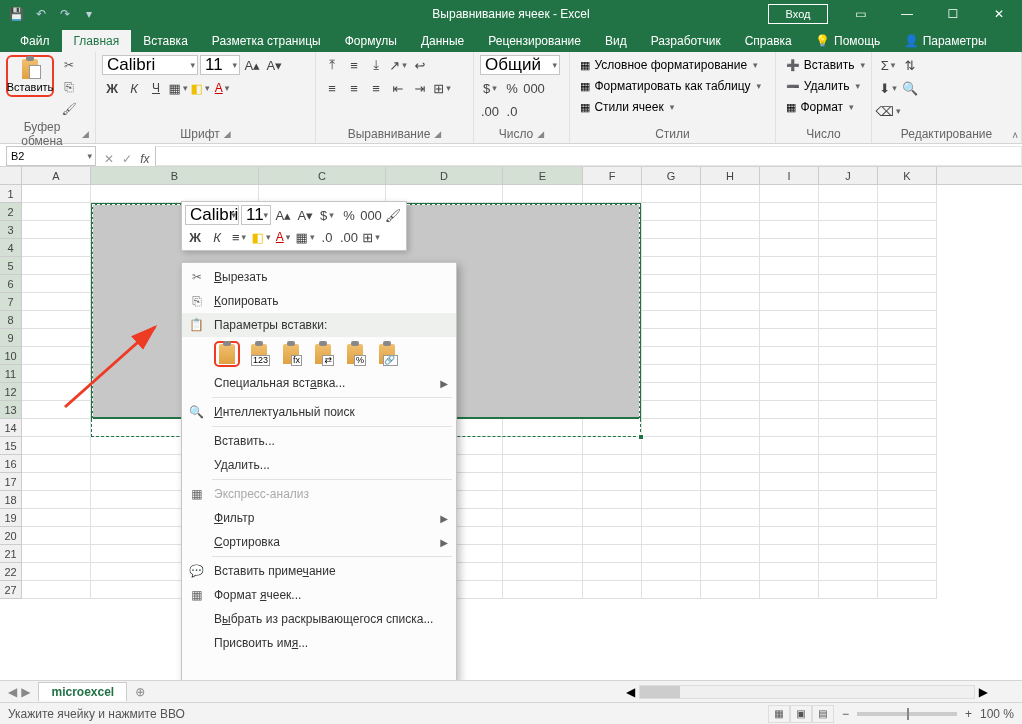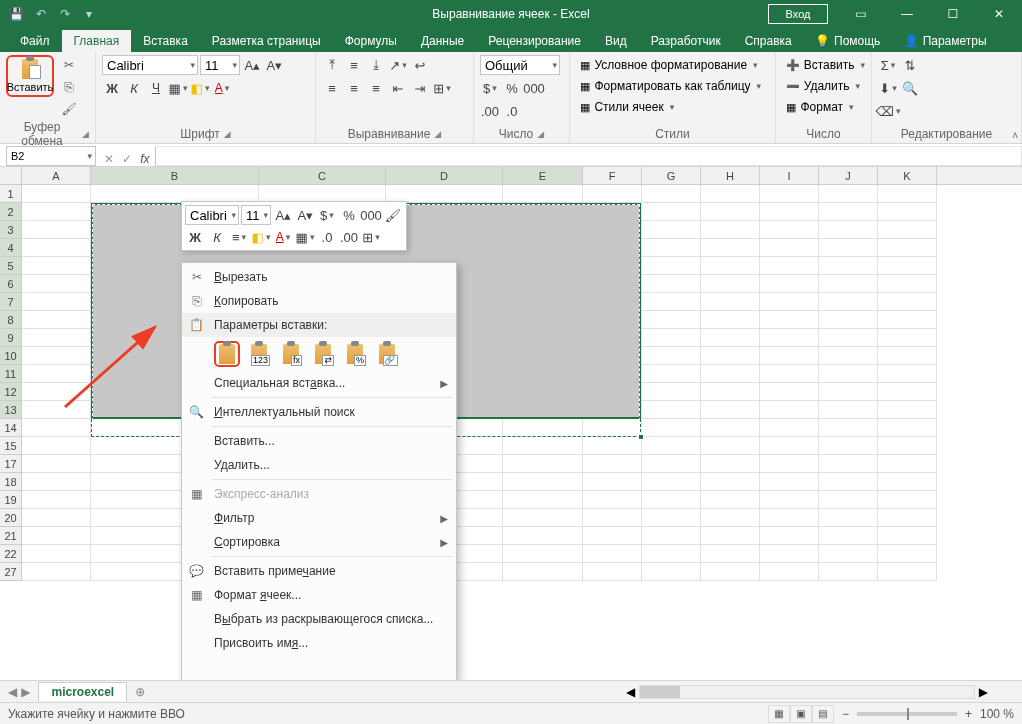--- a/index.html
+++ b/index.html
@@ -17,21 +17,21 @@
 .tab.active{background:#f3f3f3;color:#217346}
 .ribbon{height:92px;background:#f3f3f3;border-bottom:1px solid #d4d4d4;display:flex;position:relative}
 .ribbon-group{border-right:1px solid #e1e1e1;padding:3px 6px 2px;display:flex;flex-direction:column;position:relative}
 .ribbon-group-label{font-size:10px;color:#666;text-align:center;height:14px;display:flex;align-items:center;justify-content:center;gap:4px}
 .ribbon-body{flex:1;display:flex;align-items:flex-start;gap:4px}
 .big-btn{display:flex;flex-direction:column;align-items:center;width:48px;padding:2px;gap:2px}
 .paste-highlight{border:2px solid #ed3b24;border-radius:6px}
 .small-stack{display:flex;flex-direction:column;gap:2px}
 .sbtn{width:22px;height:20px;display:flex;align-items:center;justify-content:center;color:#555}
 .ribbon-row{display:flex;gap:2px;align-items:center}
-.combo{height:20px;border:1px solid #c5c5c5;background:#fff;padding:0 14px 0 4px;font-size:13px;position:relative;display:flex;align-items:center}
+.combo{height:20px;border:1px solid #c5c5c5;background:#fff;padding:0 14px 0 4px;font-size:17px;position:relative;display:flex;align-items:center}
 .combo::after{content:"▾";position:absolute;right:2px;font-size:9px;color:#666}
 .rbn-ico{width:20px;height:20px;display:flex;align-items:center;justify-content:center;font-size:13px;color:#444}
 .rbn-wide{padding:0 4px;height:20px;display:flex;align-items:center;gap:4px;font-size:11px;white-space:nowrap}
 .dd::after{content:"▾";font-size:9px;color:#666;margin-left:2px}
 .launcher{font-size:9px;color:#888}
 .namebox-row{height:23px;border-bottom:1px solid #d4d4d4;display:flex;align-items:flex-end;background:#fff}
 .namebox{width:90px;height:20px;border:1px solid #c5c5c5;margin-left:6px;padding:0 4px;display:flex;align-items:center;font-size:11px;position:relative}
 .namebox::after{content:"▾";position:absolute;right:3px;font-size:9px;color:#666}
 .fx-btns{display:flex;gap:8px;margin:0 8px;color:#999}
 .fx-label{font-style:italic;color:#555;margin-right:6px}
@@ -479,20 +479,34 @@
         <div class="cell" style="width:117px"></div>
         <div class="cell" style="width:80px"></div>
         <div class="cell" style="width:59px"></div>
         <div class="cell" style="width:59px"></div>
         <div class="cell" style="width:59px"></div>
         <div class="cell" style="width:59px"></div>
         <div class="cell" style="width:59px"></div>
         <div class="cell" style="width:59px"></div>
       </div>
       <div class="row">
+        <div class="row-h">16</div>
+        <div class="cell" style="width:69px"></div>
+        <div class="cell" style="width:168px"></div>
+        <div class="cell" style="width:127px"></div>
+        <div class="cell" style="width:117px"></div>
+        <div class="cell" style="width:80px"></div>
+        <div class="cell" style="width:59px"></div>
+        <div class="cell" style="width:59px"></div>
+        <div class="cell" style="width:59px"></div>
+        <div class="cell" style="width:59px"></div>
+        <div class="cell" style="width:59px"></div>
+        <div class="cell" style="width:59px"></div>
+      </div>
+      <div class="row">
         <div class="row-h">17</div>
         <div class="cell" style="width:69px"></div>
         <div class="cell" style="width:168px"></div>
         <div class="cell" style="width:127px"></div>
         <div class="cell" style="width:117px"></div>
         <div class="cell" style="width:80px"></div>
         <div class="cell" style="width:59px"></div>
         <div class="cell" style="width:59px"></div>
         <div class="cell" style="width:59px"></div>
         <div class="cell" style="width:59px"></div>

